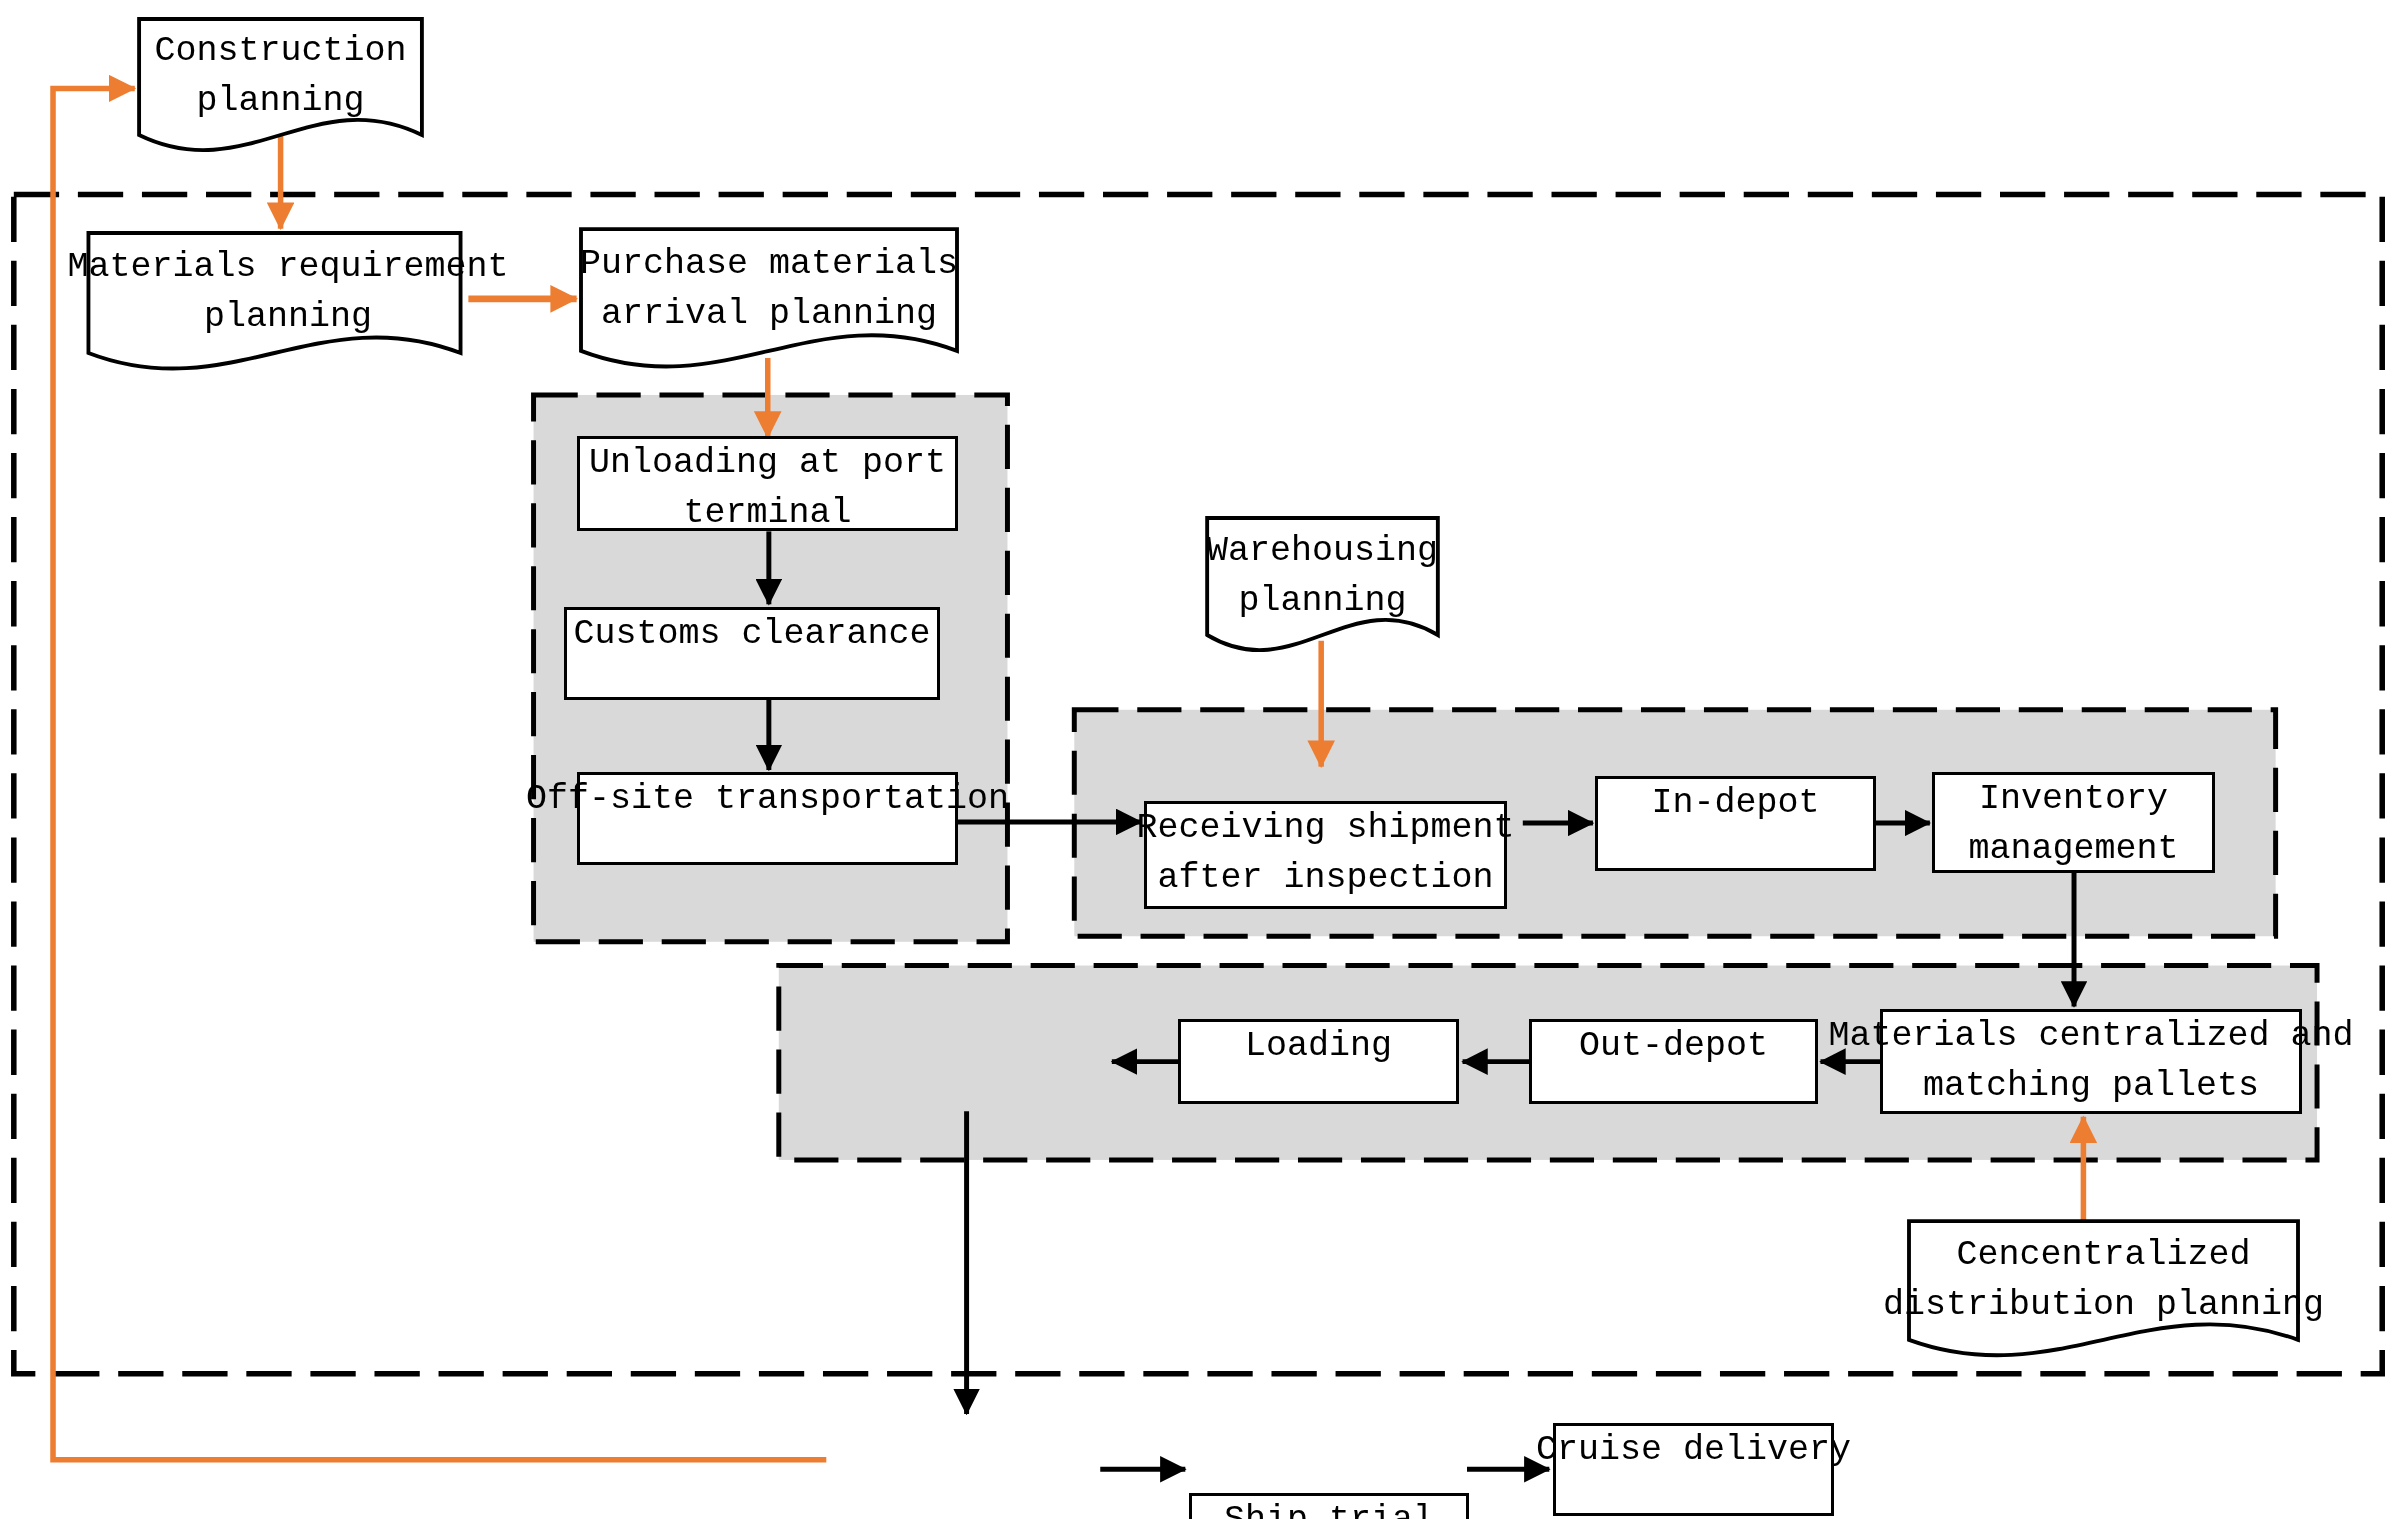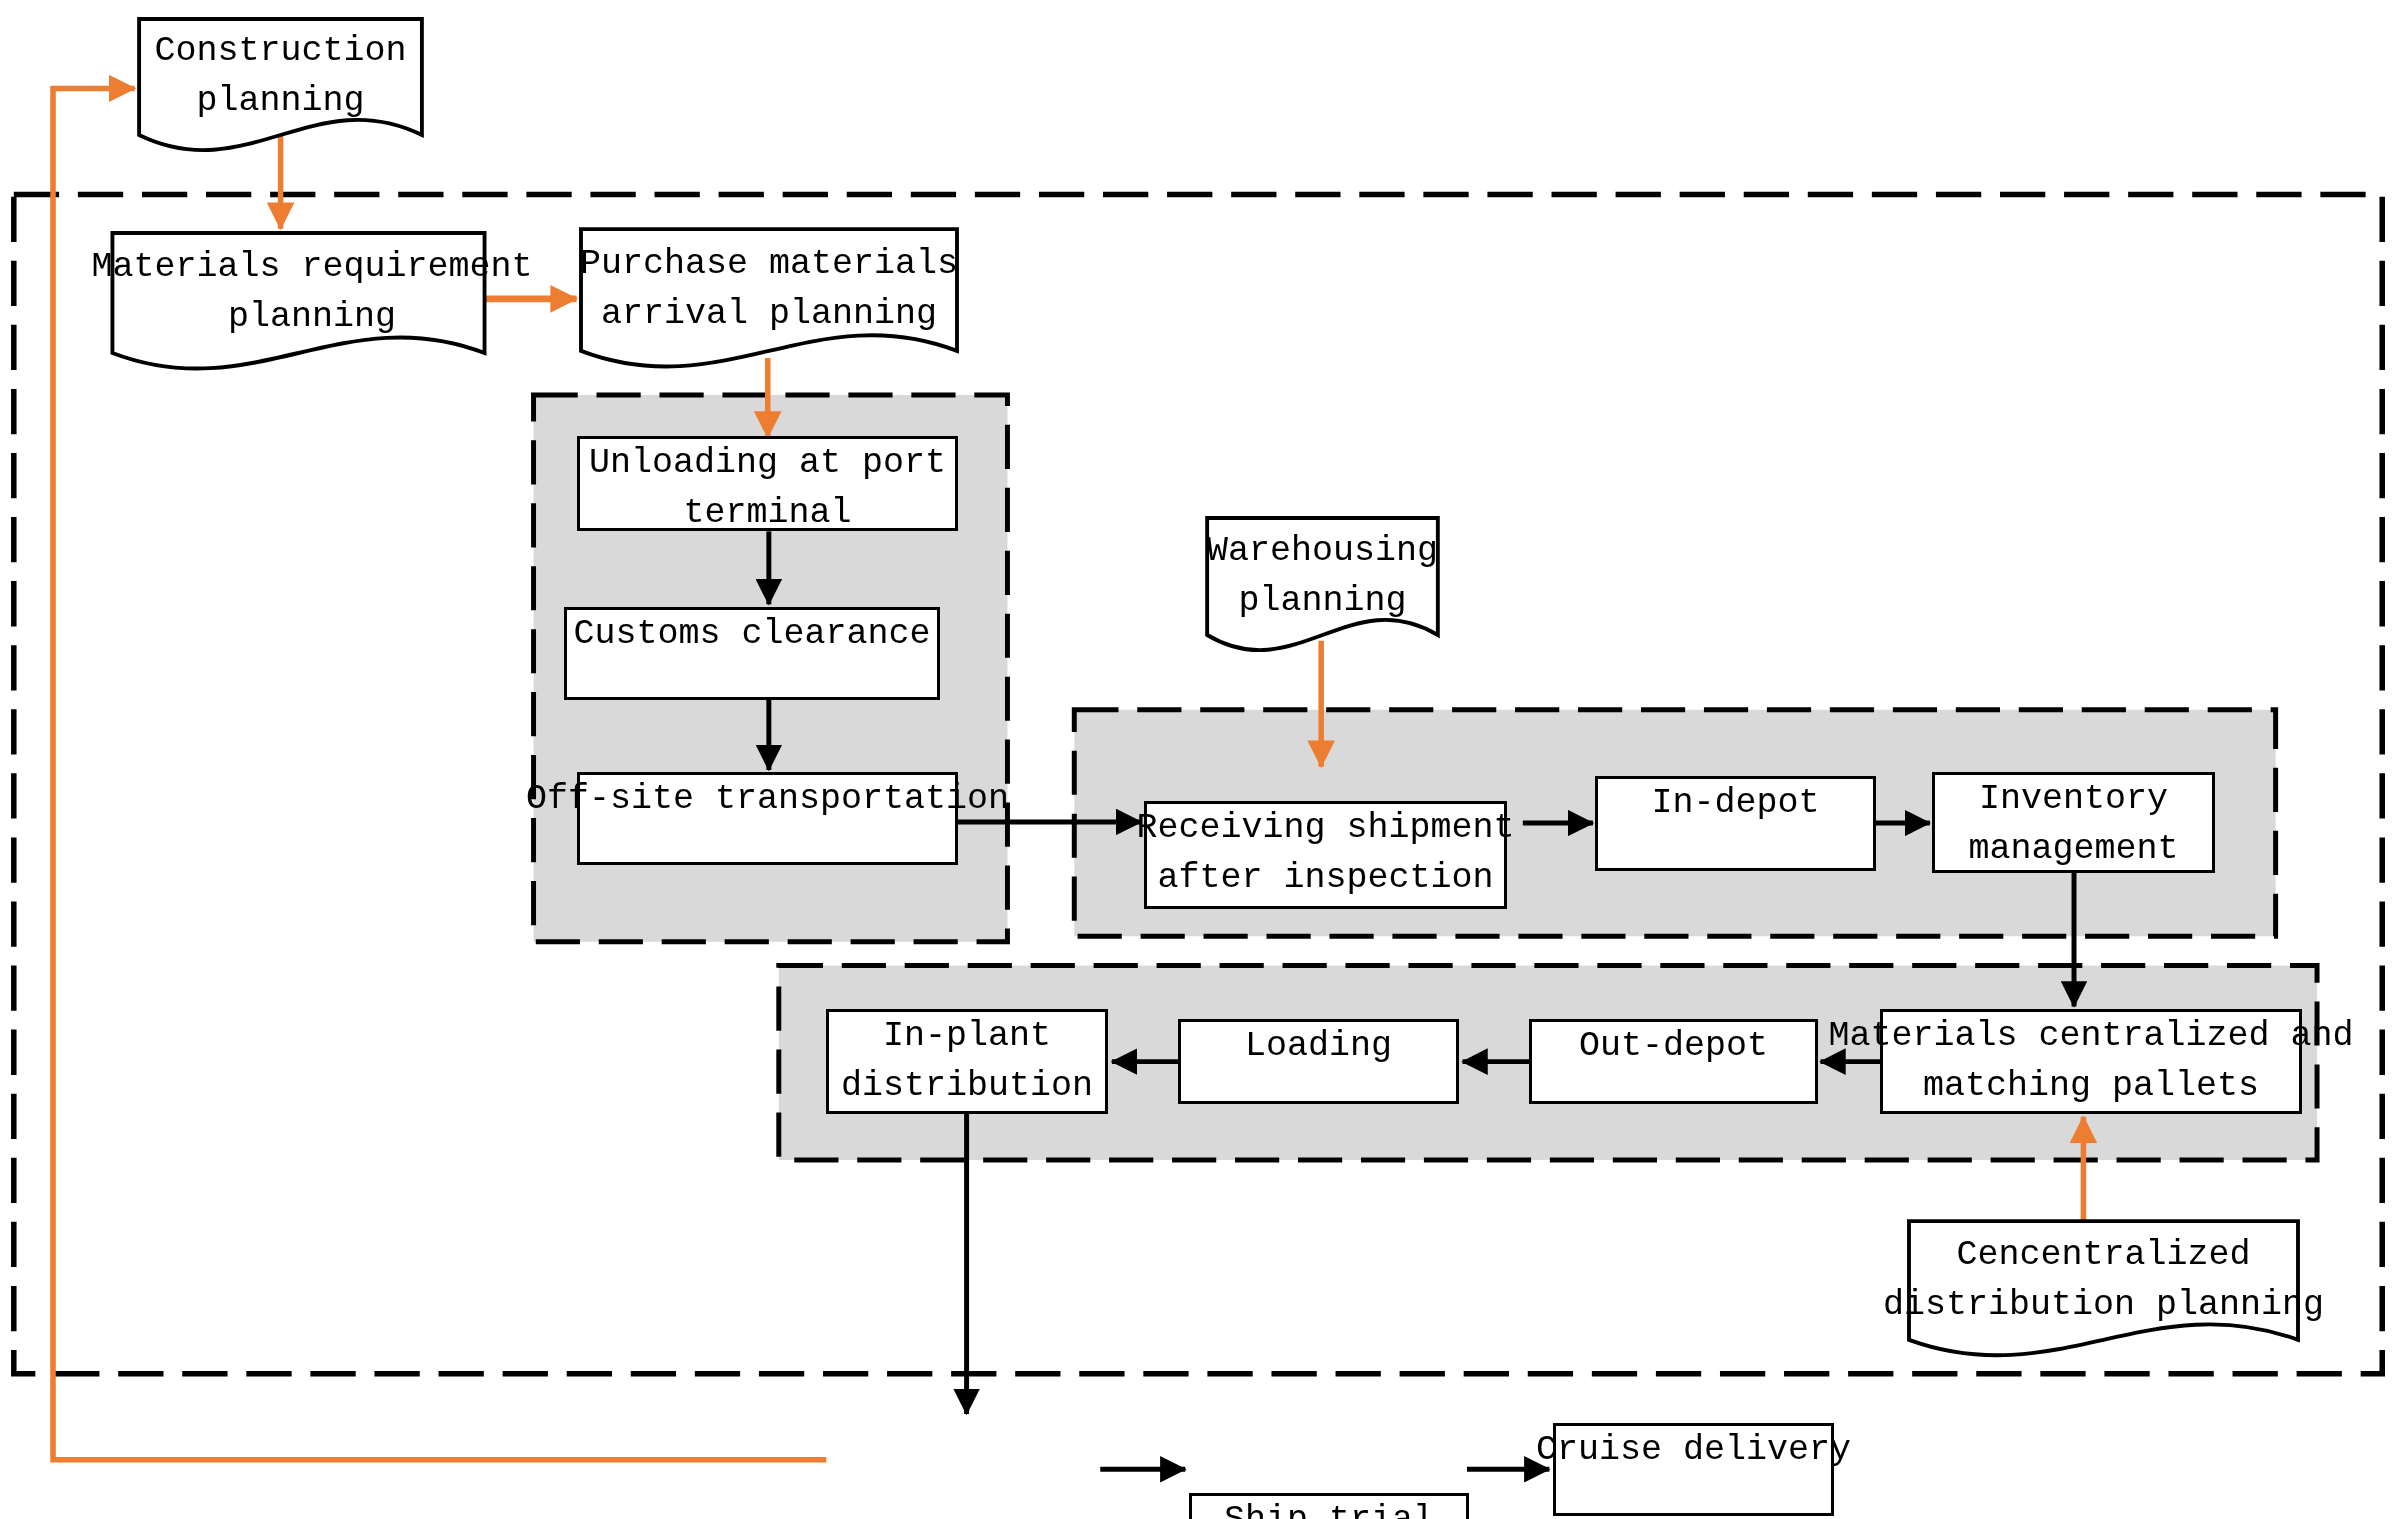--- a/index.html
+++ b/index.html
@@ -75,21 +75,21 @@
   </svg>
 
   <div class="doc" style="left:139px;top:19px;width:283px;height:116px">
     <svg width="283" height="116" viewBox="0 0 512 210">
       <path d="M0,0 H512 V210 C317,115 195,305 0,210 Z" fill="#fff" stroke="#000" stroke-width="7"></path>
     </svg>
     <div class="doc-label">Construction
 planning</div>
   </div>
 
-  <div class="doc" style="left:112px;top:233px;width:400px;height:120px">
+  <div class="doc" style="left:88px;top:233px;width:400px;height:120px">
     <svg width="373" height="120" viewBox="0 0 676 218">
       <path d="M0,0 H676 V218 C419,120 257,316 0,218 Z" fill="#fff" stroke="#000" stroke-width="7"></path>
     </svg>
     <div class="doc-label">Materials requirement
 planning</div>
   </div>
 
   <div class="doc" style="left:581px;top:229px;width:376px;height:122px">
     <svg width="376" height="122" viewBox="0 0 680 220">
       <path d="M0,0 H680 V220 C422,122 258,318 0,220 Z" fill="#fff" stroke="#000" stroke-width="7"></path>
@@ -140,24 +140,20 @@
   <div class="pbox" style="left:1880px;top:1009px;width:422px;height:105px">
     <span>Materials centralized and
 matching pallets</span>
   </div>
   <div class="pbox" style="left:1529px;top:1019px;width:289px;height:85px">
     <span>Out-depot</span>
   </div>
   <div class="pbox" style="left:1178px;top:1019px;width:281px;height:85px">
     <span>Loading</span>
   </div>
-  <div class="pbox" style="left:826px;top:1009px;width:282px;height:105px">
-    <span>In-plant
-distribution</span>
-  </div>
 
   <div class="pbox" style="left:1189px;top:1493px;width:280px;height:116px">
     <span>Ship trial</span>
   </div>
   <div class="pbox" style="left:1553px;top:1423px;width:281px;height:93px">
     <span>Cruise delivery</span>
   </div>
 
 </div>
 

